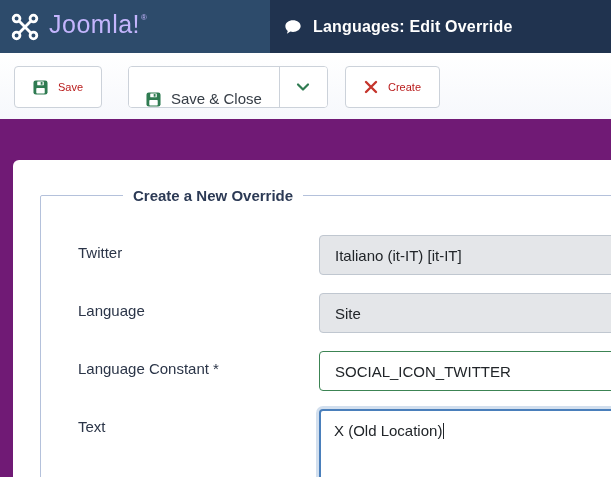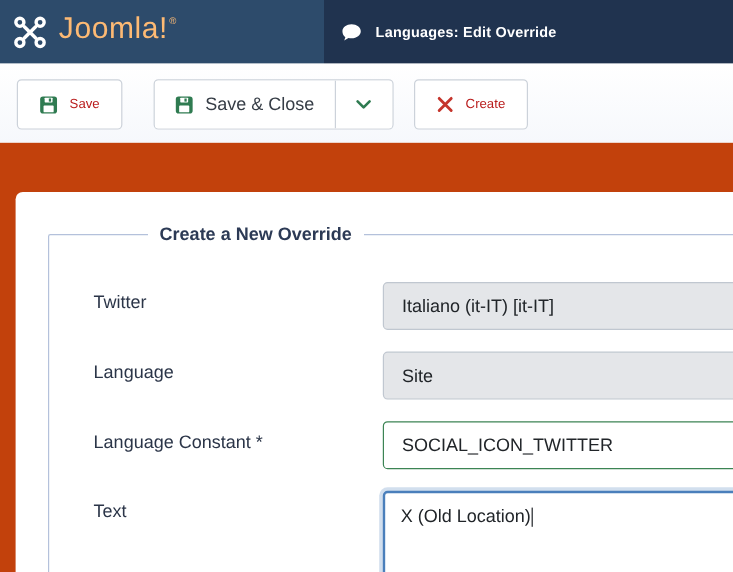--- a/index.html
+++ b/index.html
@@ -17,34 +17,34 @@
   }
   .header-left {
     width: 270px; height: 100%;
     background: #2d4b6b;
     display: flex; align-items: center;
     padding-left: 10px; gap: 9px;
     flex-shrink: 0;
   }
   .brand-mark { width: 30px; height: 30px; display: block; }
   .brand-text {
-    color: #fdba74; font-size: 25px; font-weight: 400; letter-spacing: 0.5px;
+    color: #c4b5fd; font-size: 25px; font-weight: 400; letter-spacing: 0.5px;
     display: flex; align-items: flex-start; line-height: 1;
     padding-bottom: 4px;
   }
   .brand-reg { font-size: 8px; margin-top: 2px; margin-left: 1px; }
   .header-right {
     flex: 1; height: 100%;
     background: #20334f;
     display: flex; align-items: center;
     padding-left: 14px; gap: 11px;
   }
   .bubble-icon { width: 18px; height: 18px; display: block; }
   .page-title {
-    color: #fff; font-size: 12px; font-weight: 700; letter-spacing: 0.2px;
+    color: #fff; font-size: 16px; font-weight: 700; letter-spacing: 0.2px;
   }
 
   
   .toolbar {
     position: absolute; top: 53px; left: 0; width: 100%; height: 66px;
     background: linear-gradient(180deg, #ffffff 0%, #f6f8fc 100%);
   }
   .btn {
     position: absolute; top: 13px; height: 42px;
     background: #fff;
@@ -60,37 +60,37 @@
   .btn-group {
     position: absolute; top: 13px; left: 128px; height: 42px;
     display: flex;
     border: 1px solid #ccd2da;
     border-radius: 4px;
     background: #fff;
     overflow: hidden;
   }
   .btn-group .btn-main {
     height: 100%; border: none; border-radius: 0;
-    display: flex; align-items: center; gap: 10px;
+    display: flex; align-items: flex-end; gap: 10px;
     background: #fff; font-size: 15px; color: #363d46;
     padding: 0 17px; cursor: pointer;
     font-family: "Liberation Sans", sans-serif;
   }
   .btn-group .btn-toggle {
     width: 48px; height: 100%;
     border: none; border-left: 1px solid #ccd2da; border-radius: 0;
     background: #fff; cursor: pointer;
     display: flex; align-items: center; justify-content: center;
   }
   .icon-svg { display: block; }
 
   
   .content {
     position: absolute; top: 119px; left: 0; width: 100%; height: 358px;
-    background: #c2410c;
+    background: #701a75;
   }
   .card {
     position: absolute; top: 41px; left: 13px;
     width: 650px; height: 420px;
     background: #fff;
     border-top-left-radius: 6px;
   }
   fieldset.override-fieldset {
     position: absolute; top: 27px; left: 27px;
     width: 660px; height: 480px;

